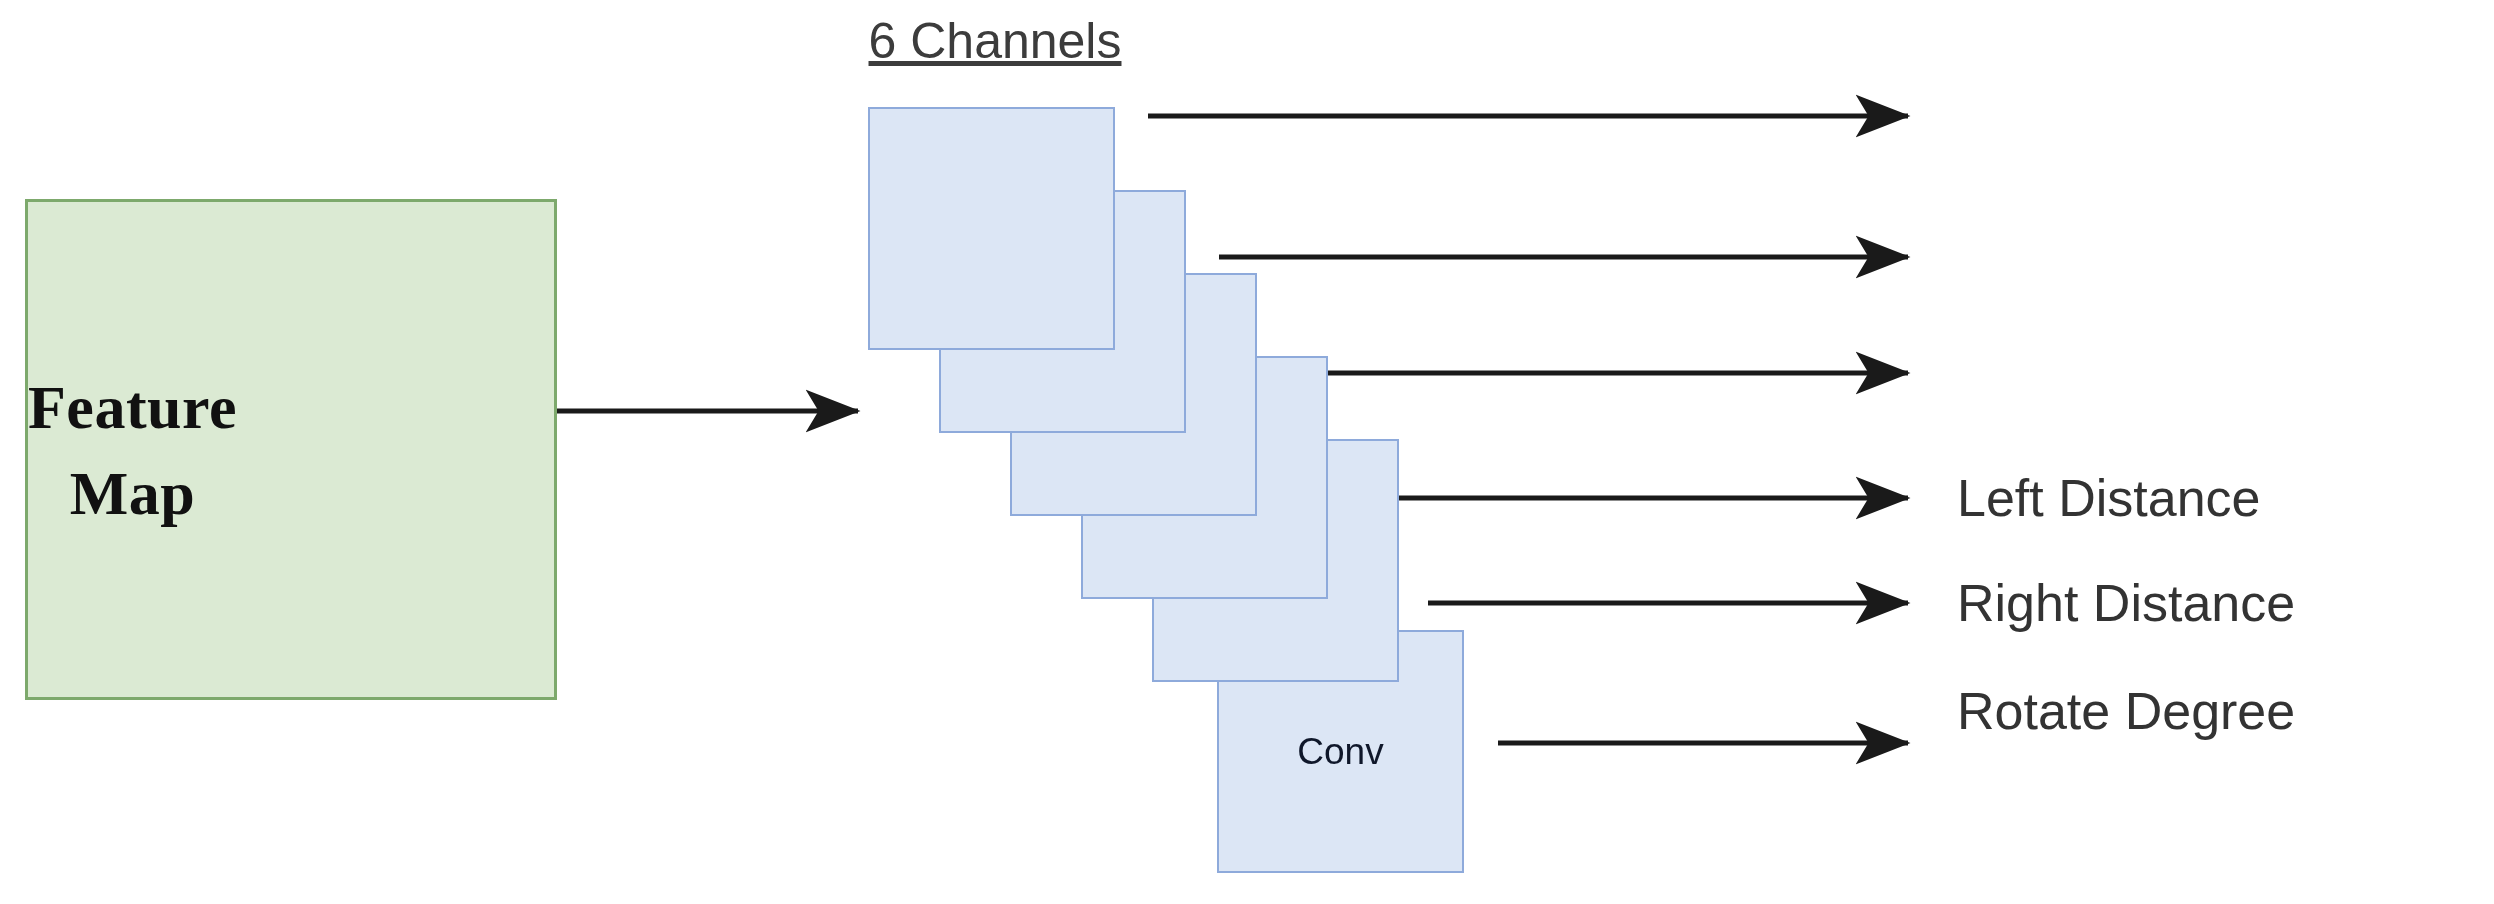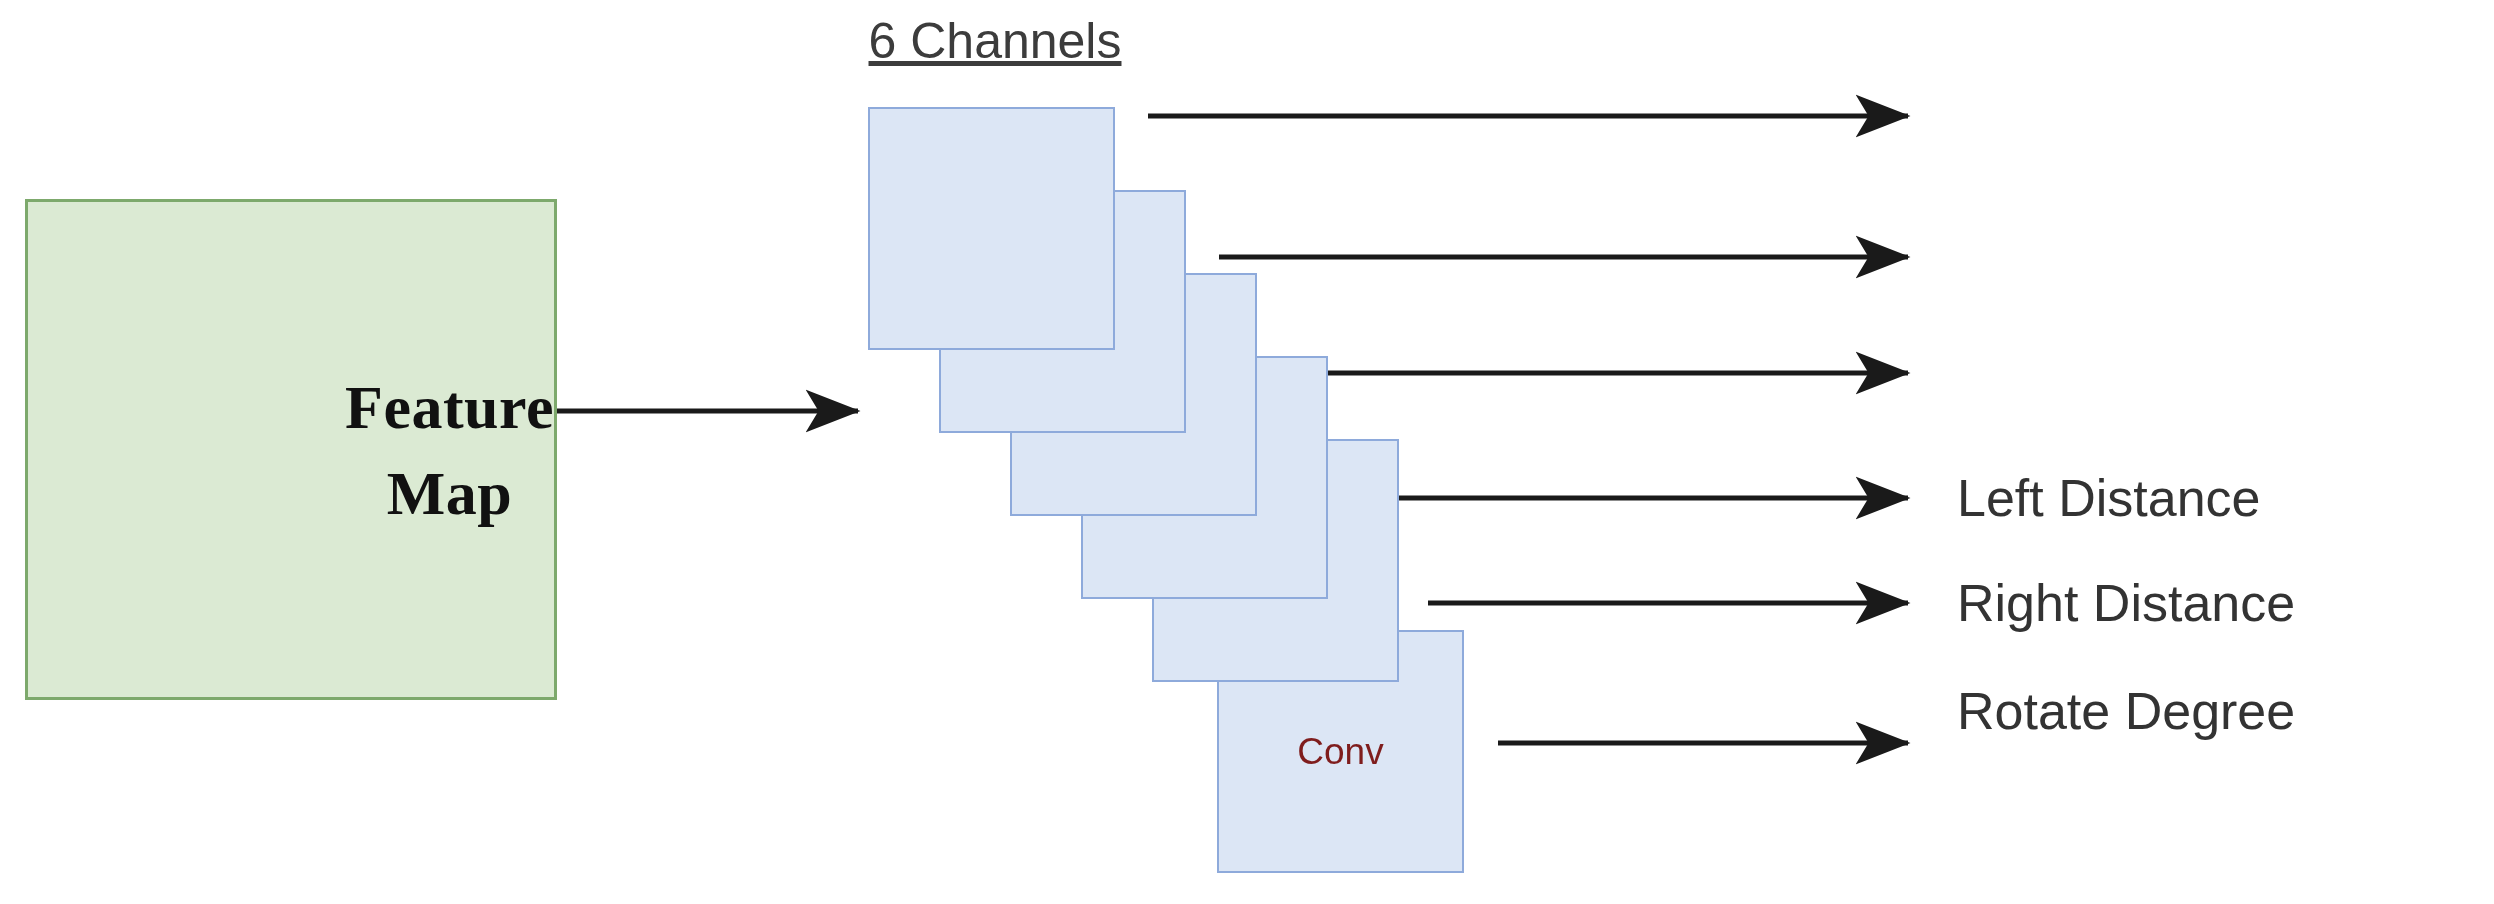--- a/index.html
+++ b/index.html
@@ -11,21 +11,21 @@
   }
   #stage{position:relative;width:2494px;height:904px;background:#fff;}
 
   
   .fm-box{
     position:absolute;
     left:25px;top:199px;width:532px;height:501px;
     background:#dbead3;
     border:3px solid #7da96c;
     box-sizing:border-box;
-    display:flex;align-items:center;justify-content:flex-end;
+    display:flex;align-items:center;justify-content:flex-start;
   }
   .fm-label{
     font-family:"Liberation Serif", serif;
     font-weight:bold;
     font-size:62px;
     line-height:86px;
     color:#111111;
     text-align:center;
     white-space:pre-line;
     letter-spacing:0.5px;
@@ -50,21 +50,21 @@
     border:2px solid #8eaadb;
     box-sizing:border-box;
   }
   .plane-label{
     position:absolute;
     left:0;right:0;
     top:50%;
     transform:translateY(-50%);
     text-align:center;
     font-size:37px;
-    color:#7f1d1d;
+    color:#0f172a;
   }
 
   
   .arrow-svg{position:absolute;left:0;top:0;width:2494px;height:904px;pointer-events:none;}
 
   
   .out-label{
     position:absolute;
     left:1957px;
     font-size:52px;

